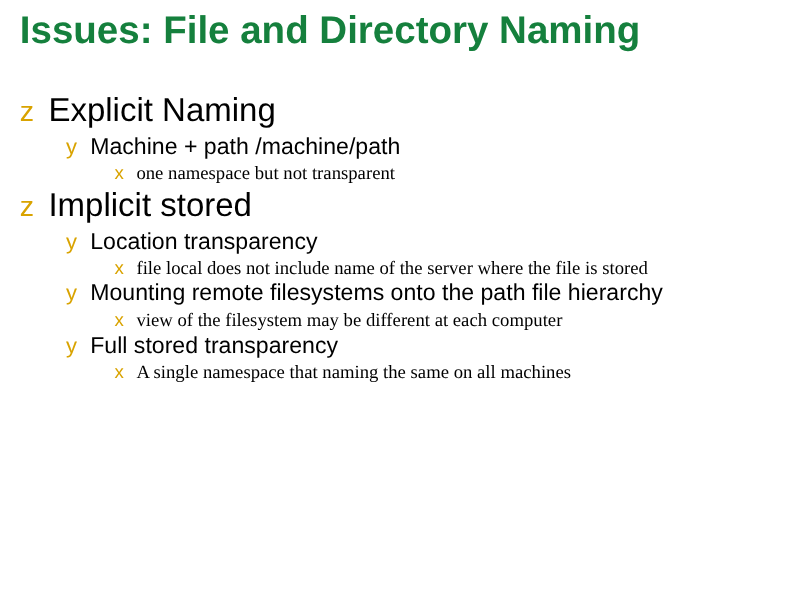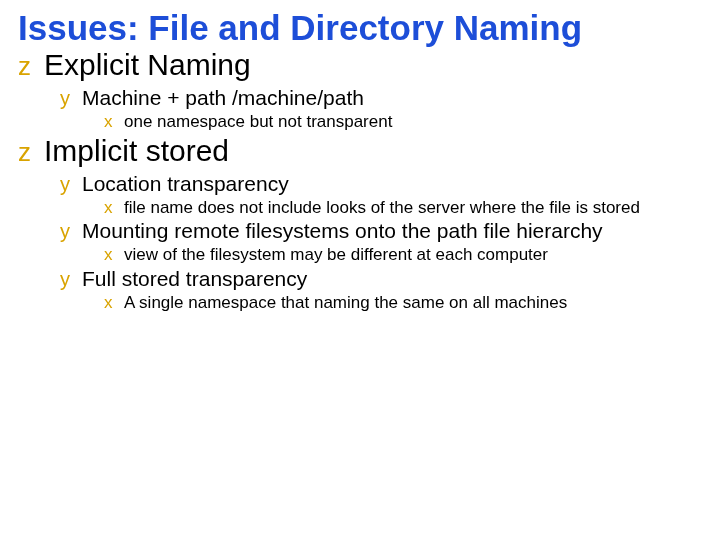--- a/index.html
+++ b/index.html
@@ -9,22 +9,23 @@
     background: #ffffff;
     font-family: Verdana, Arial, sans-serif;
     padding: 8px 18px;
     overflow: hidden;
   }
   .title {
     font-family: "Arial Black", Arial, sans-serif;
     font-weight: 900;
     font-size: 35px;
     line-height: 1.12;
-    color: #1d4ed8;
+    color: #15803d;
     letter-spacing: 0px;
+    margin-bottom: 36px;
   }
   .bullet-z {
     color: #d9a300;
     font-size: 26px;
     display: inline-block;
     width: 26px;
     vertical-align: top;
     line-height: 1.2;
   }
   .bullet-y {
@@ -62,20 +63,21 @@
     line-height: 1.25;
   }
   .lvl3 {
     margin-left: 86px;
     margin-bottom: 0px;
   }
   .lvl3 .text {
     font-size: 17px;
     color: #000;
     line-height: 1.25;
+    font-family: Liberation Serif, serif;
   }
   .row { display: flex; align-items: baseline; }
   .row .text { flex: 1; }
 </style>
 </head>
 <body>
 
 <div class="title">Issues: File and Directory Naming</div>
 
 <div id="outline">
@@ -94,21 +96,21 @@
     <div class="row lvl1">
       <span class="bullet-z">z</span>
       <span class="text">Implicit stored</span>
     </div>
     <div class="row lvl2">
       <span class="bullet-y">y</span>
       <span class="text">Location transparency</span>
     </div>
     <div class="row lvl3">
       <span class="bullet-x">x</span>
-      <span class="text">file name does not include looks of the server where the file is stored</span>
+      <span class="text">file local does not include name of the server where the file is stored</span>
     </div>
     <div class="row lvl2">
       <span class="bullet-y">y</span>
       <span class="text">Mounting remote filesystems onto the path file hierarchy</span>
     </div>
     <div class="row lvl3">
       <span class="bullet-x">x</span>
       <span class="text">view of the filesystem may be different at each computer</span>
     </div>
     <div class="row lvl2">

